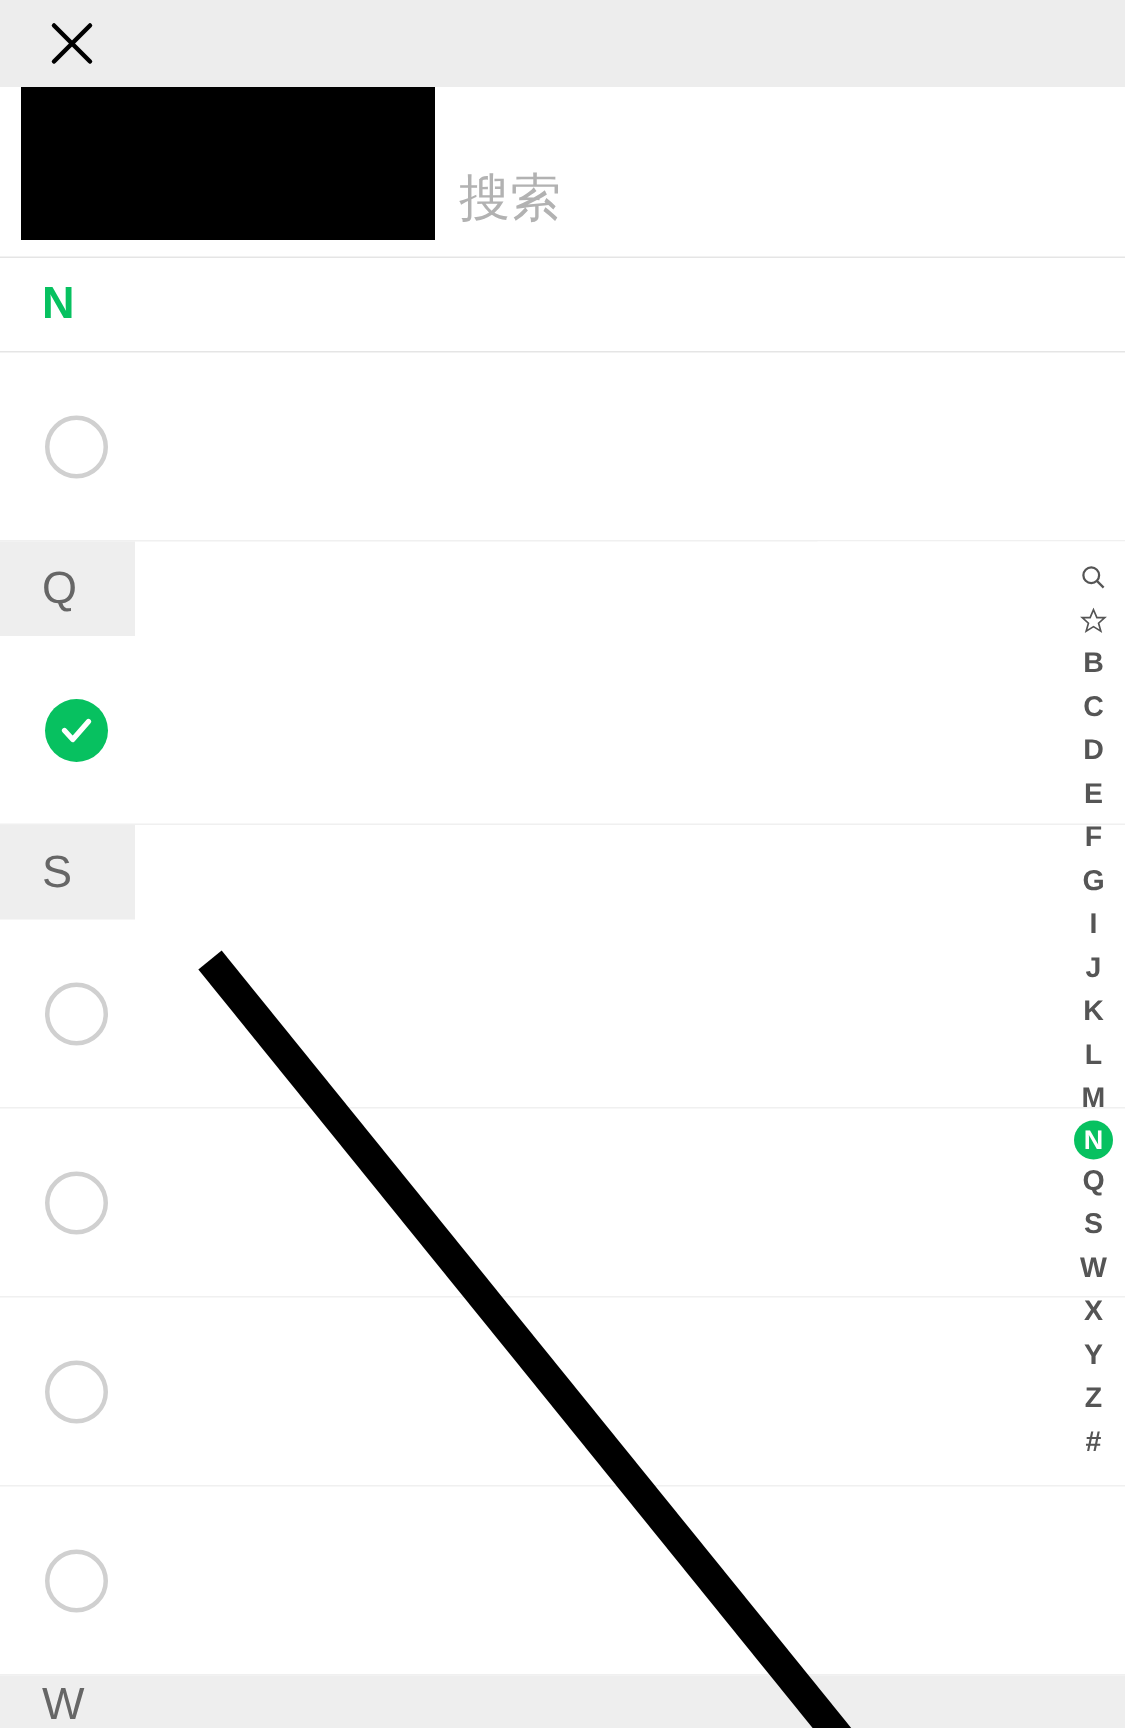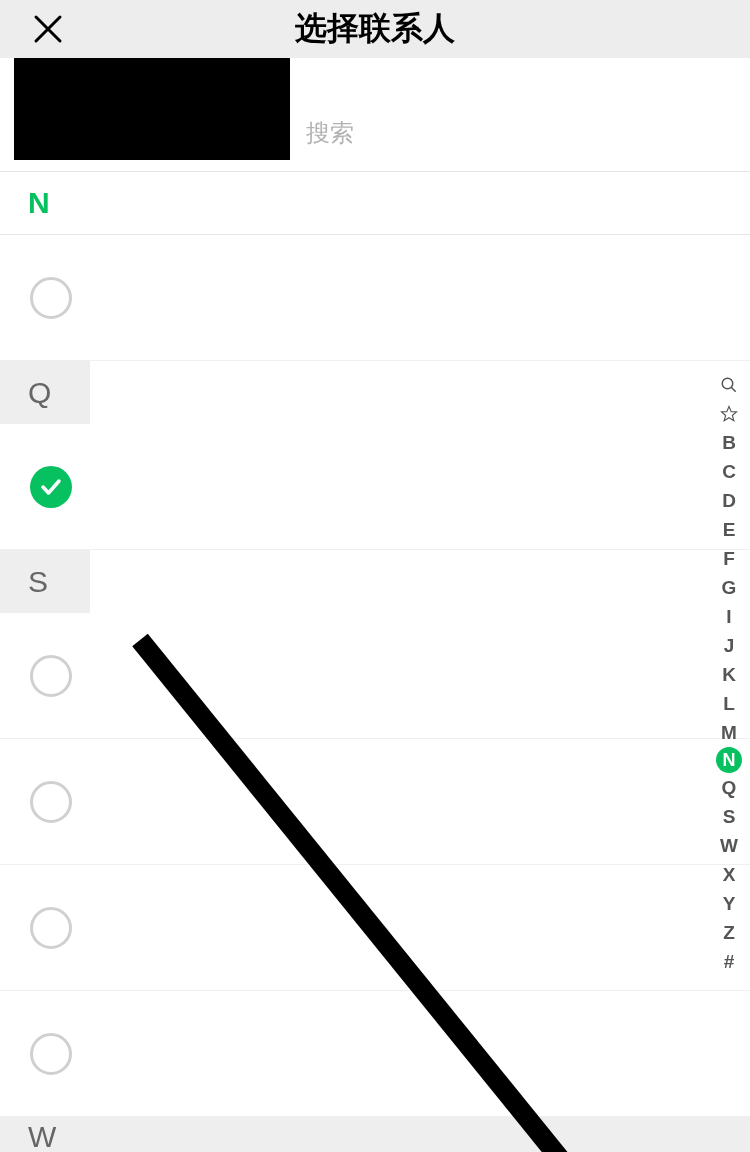--- a/index.html
+++ b/index.html
@@ -53,21 +53,21 @@
       left: 14px;
       top: 0;
       width: 276px;
       height: 102px;
       background: #000;
     }
     .search-input {
       margin-left: 306px;
       border: none;
       outline: none;
-      font-size: 24px;
+      font-size: 34px;
       color: #333;
       width: 300px;
       background: transparent;
       margin-top: 36px;
     }
     .search-input::placeholder { color: #b2b2b2; }
     .content { width: 100%; position: relative; }
 
     .section-header {
       width: 100%;
@@ -167,21 +167,20 @@
 </head>
 <body>
 
 <div class="header">
   <div class="close-icon">
     <svg viewBox="0 0 24 24" stroke="#000" stroke-width="2" fill="none" stroke-linecap="round">
       <line x1="4" y1="4" x2="20" y2="20"></line>
       <line x1="20" y1="4" x2="4" y2="20"></line>
     </svg>
   </div>
-  <div class="page-title">选择联系人</div>
 </div>
 
 <div class="search-row">
   <div class="black-block"></div>
   <input class="search-input" type="text" placeholder="搜索" style="">
 </div>
 
 <div class="content">
 
   <div class="section-header first">N</div>

